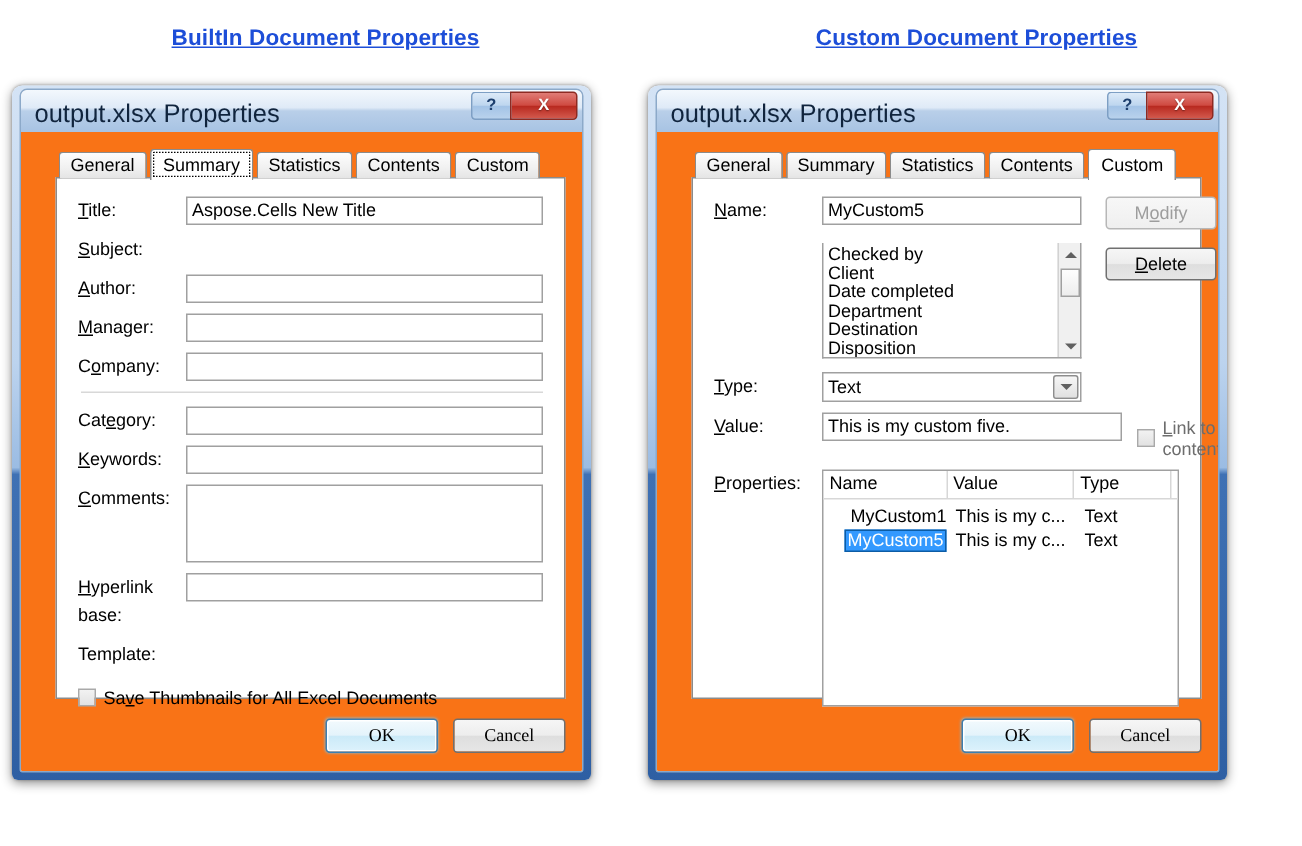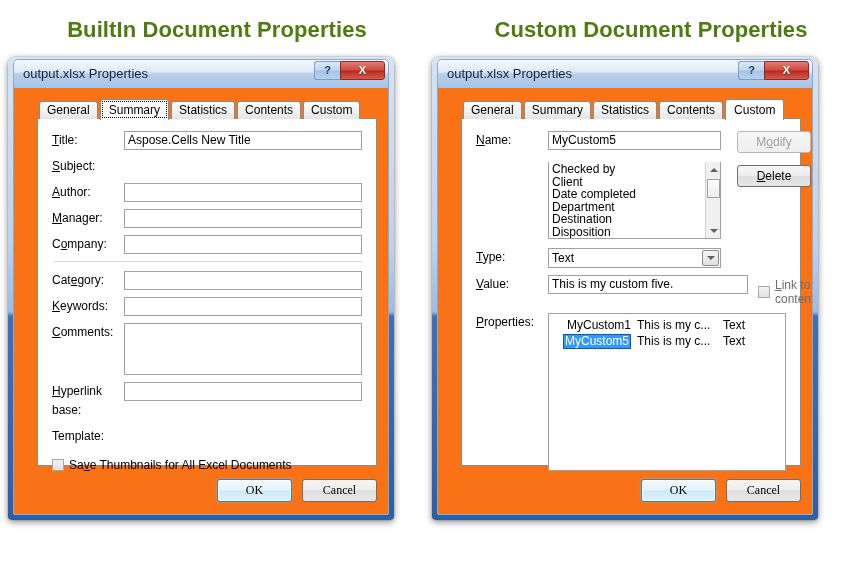--- a/index.html
+++ b/index.html
@@ -13,25 +13,26 @@
     font-family: "Liberation Sans", sans-serif;
     font-size: 12px;
     color: #000000;
     overflow: hidden;
   }
 
   
   .heading {
     position: absolute;
     top: 17px;
-    font-size: 22px;
+    font-size: 15px;
     font-weight: bold;
-    color: #4d7c0f;
+    color: #1d4ed8;
     letter-spacing: 0.1px;
     white-space: nowrap;
+    text-decoration: underline;
   }
   #heading-left  { left: 0; width: 434px; text-align: center; }
   #heading-right { left: 434px; width: 434px; text-align: center; }
 
   
   .window {
     position: absolute;
     border-radius: 7px 7px 4px 4px;
     background: linear-gradient(to bottom, #d4e3f5 0%, #bcd3ee 40%, #9bbce3 55%, #3f71b4 56%, #2e5fa3 100%);
     padding: 2px;
@@ -54,21 +55,21 @@
   .titlebar {
     position: relative;
     height: 28px;
     background: linear-gradient(to bottom, #f3f8fd 0%, #dfeaf7 42%, #b9cfe9 50%, #a7c3e3 100%);
     border-bottom: 1px solid #a8c0dc;
     border-radius: 4px 4px 0 0;
   }
   .titlebar-text {
     position: absolute;
     left: 9px; top: 6px;
-    font-size: 13px;
+    font-size: 17px;
     color: #10243d;
     white-space: nowrap;
   }
   .caption-buttons {
     position: absolute; right: 3px; top: 1px;
     display: flex;
     align-items: flex-start;
   }
   .btn-help {
     width: 26px; height: 19px;
@@ -549,20 +550,26 @@
           <div class="field" style="width:200px; flex:none;">This is my custom five.</div>
           <div class="cbrow" style="margin-left:10px; margin-top:3px;">
             <div class="checkbox"></div>
             <div class="cbtext disabled"><u>L</u>ink to content</div>
           </div>
         </div>
 
         <div class="row" style="margin-bottom:0;">
           <div class="lbl"><u>P</u>roperties:</div>
           <div class="proptable" style="flex:1;">
+            <div class="pt-head">
+              <div class="pt-c1">Name</div>
+              <div class="pt-c2">Value</div>
+              <div class="pt-c3">Type</div>
+              <div class="pt-c4"></div>
+            </div>
 
             <div class="pt-row" style="margin-top:3px;">
               <div class="pt-c1">MyCustom1</div>
               <div class="pt-c2">This is my c...</div>
               <div class="pt-c3">Text</div>
               <div class="pt-c4"></div>
             </div>
 
             <div class="pt-row">
               <div class="pt-c1"><span class="pt-name-sel">MyCustom5</span></div>

